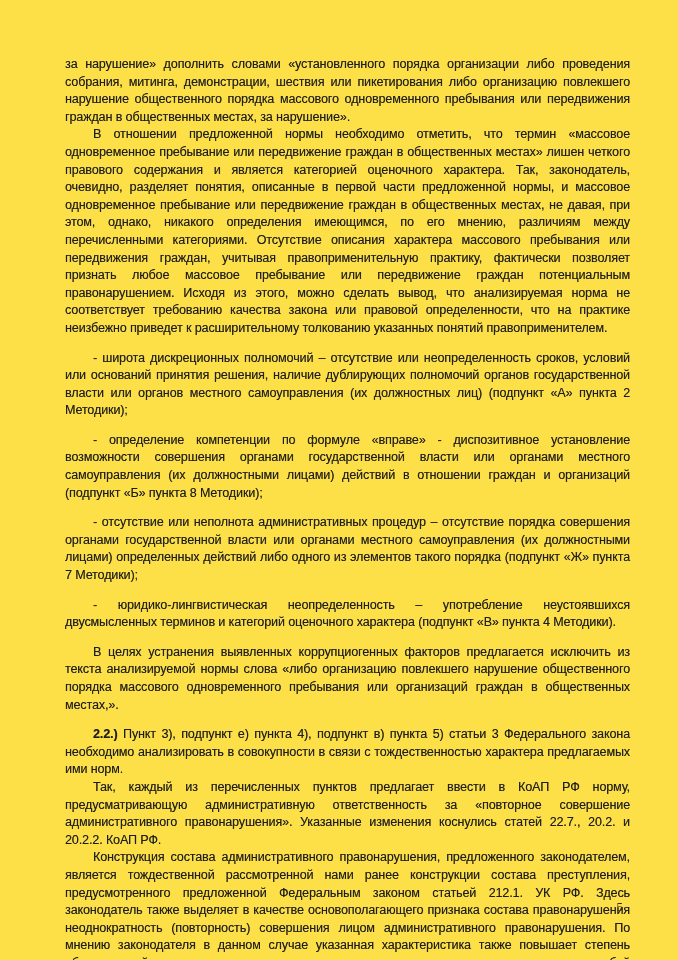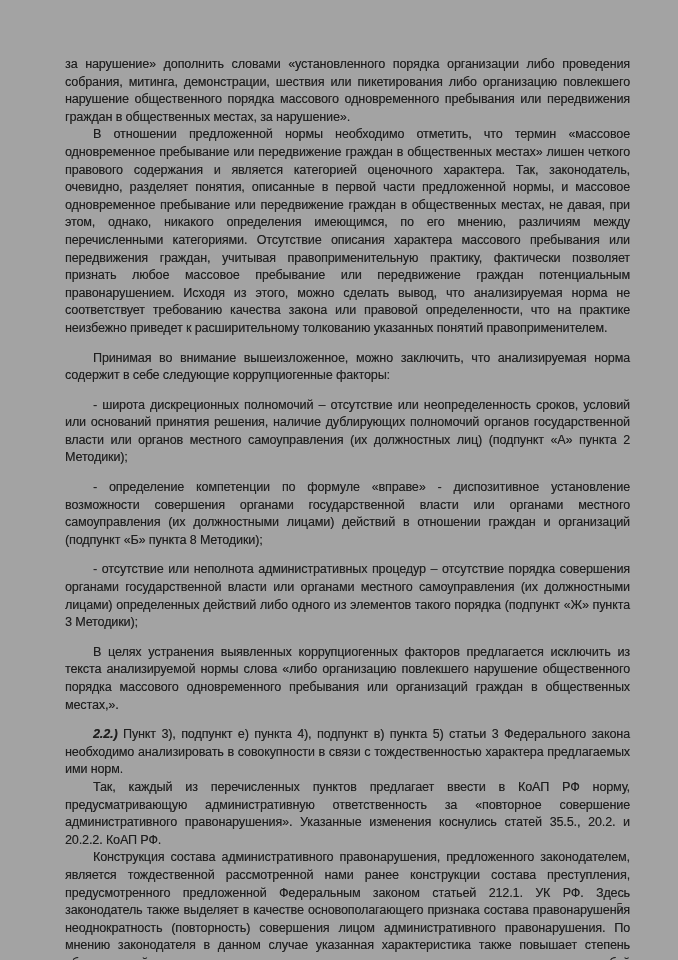--- a/index.html
+++ b/index.html
@@ -5,68 +5,68 @@
   html, body {
     margin: 0;
     padding: 0;
     background: #ffffff;
   }
   .page {
     position: relative;
     width: 678px;
     height: 960px;
     box-sizing: border-box;
-    background: #a3a3a3;
+    background: #fde047;
     padding: 56px 48px 40px 65px;
     overflow: hidden;
     font-family: "Liberation Sans", sans-serif;
     font-size: 12.5px;
     line-height: 17.6px;
     color: #1d1d1d;
     letter-spacing: -0.1px;
   }
   .para {
     margin: 0;
     text-align: justify;
     text-indent: 28px;
     text-shadow: 0.2px 0 0 rgba(30,30,30,0.55);
   }
   .para.noindent { text-indent: 0; }
   .para.gap { margin-top: 12px; }
-  .para b { font-weight: bold; font-style: italic; }
+  .para b { font-weight: bold; }
   .page-number {
     position: absolute;
     top: 898px;
     right: 55px;
     font-family: "Liberation Serif", serif;
     font-size: 13px;
     color: #2a2a2a;
   }
 </style>
 </head>
 <body>
 
 <div class="page">
 
   <p class="para noindent">за нарушение» дополнить словами «установленного порядка организации либо проведения собрания, митинга, демонстрации, шествия или пикетирования либо организацию повлекшего нарушение общественного порядка массового одновременного пребывания или передвижения граждан в общественных местах, за нарушение».</p>
 
   <p class="para">В отношении предложенной нормы необходимо отметить, что термин «массовое одновременное пребывание или передвижение граждан в общественных местах» лишен четкого правового содержания и является категорией оценочного характера. Так, законодатель, очевидно, разделяет понятия, описанные в первой части предложенной нормы, и массовое одновременное пребывание или передвижение граждан в общественных местах, не давая, при этом, однако, никакого определения имеющимся, по его мнению, различиям между перечисленными категориями. Отсутствие описания характера массового пребывания или передвижения граждан, учитывая правоприменительную практику, фактически позволяет признать любое массовое пребывание или передвижение граждан потенциальным правонарушением. Исходя из этого, можно сделать вывод, что анализируемая норма не соответствует требованию качества закона или правовой определенности, что на практике неизбежно приведет к расширительному толкованию указанных понятий правоприменителем.</p>
 
-  <p class="para gap">Принимая во внимание вышеизложенное, можно заключить, что анализируемая норма содержит в себе следующие коррупциогенные факторы:</p>
 
   <p class="para gap">- широта дискреционных полномочий – отсутствие или неопределенность сроков, условий или оснований принятия решения, наличие дублирующих полномочий органов государственной власти или органов местного самоуправления (их должностных лиц) (подпункт «А» пункта 2 Методики);</p>
 
   <p class="para gap">- определение компетенции по формуле «вправе» - диспозитивное установление возможности совершения органами государственной власти или органами местного самоуправления (их должностными лицами) действий в отношении граждан и организаций (подпункт «Б» пункта 8 Методики);</p>
 
-  <p class="para gap">- отсутствие или неполнота административных процедур – отсутствие порядка совершения органами государственной власти или органами местного самоуправления (их должностными лицами) определенных действий либо одного из элементов такого порядка (подпункт «Ж» пункта 3 Методики);</p>
+  <p class="para gap">- отсутствие или неполнота административных процедур – отсутствие порядка совершения органами государственной власти или органами местного самоуправления (их должностными лицами) определенных действий либо одного из элементов такого порядка (подпункт «Ж» пункта 7 Методики);</p>
 
+  <p class="para gap">- юридико-лингвистическая неопределенность – употребление неустоявшихся двусмысленных терминов и категорий оценочного характера (подпункт «В» пункта 4 Методики).</p>
 
   <p class="para gap">В целях устранения выявленных коррупциогенных факторов предлагается исключить из текста анализируемой нормы слова «либо организацию повлекшего нарушение общественного порядка массового одновременного пребывания или организаций граждан в общественных местах,».</p>
 
   <p class="para gap"><b>2.2.)</b><span> Пункт 3), подпункт е) пункта 4), подпункт в) пункта 5) статьи 3 Федерального закона необходимо анализировать в совокупности в связи с тождественностью характера предлагаемых ими норм.</span></p>
 
-  <p class="para">Так, каждый из перечисленных пунктов предлагает ввести в КоАП РФ норму, предусматривающую административную ответственность за «повторное совершение административного правонарушения». Указанные изменения коснулись статей 35.5., 20.2. и 20.2.2. КоАП РФ.</p>
+  <p class="para">Так, каждый из перечисленных пунктов предлагает ввести в КоАП РФ норму, предусматривающую административную ответственность за «повторное совершение административного правонарушения». Указанные изменения коснулись статей 22.7., 20.2. и 20.2.2. КоАП РФ.</p>
 
   <p class="para">Конструкция состава административного правонарушения, предложенного законодателем, является тождественной рассмотренной нами ранее конструкции состава преступления, предусмотренного предложенной Федеральным законом статьей 212.1. УК РФ. Здесь законодатель также выделяет в качестве основополагающего признака состава правонарушения неоднократность (повторность) совершения лицом административного правонарушения. По мнению законодателя в данном случае указанная характеристика также повышает степень общественной опасности административного правонарушения, что влечет за собой необходимость установления административного наказания, размер которого в несколько раз превышает размер наказания,</p>
 
   <div class="page-number">5</div>
 
 </div>
 
 </body></html>

